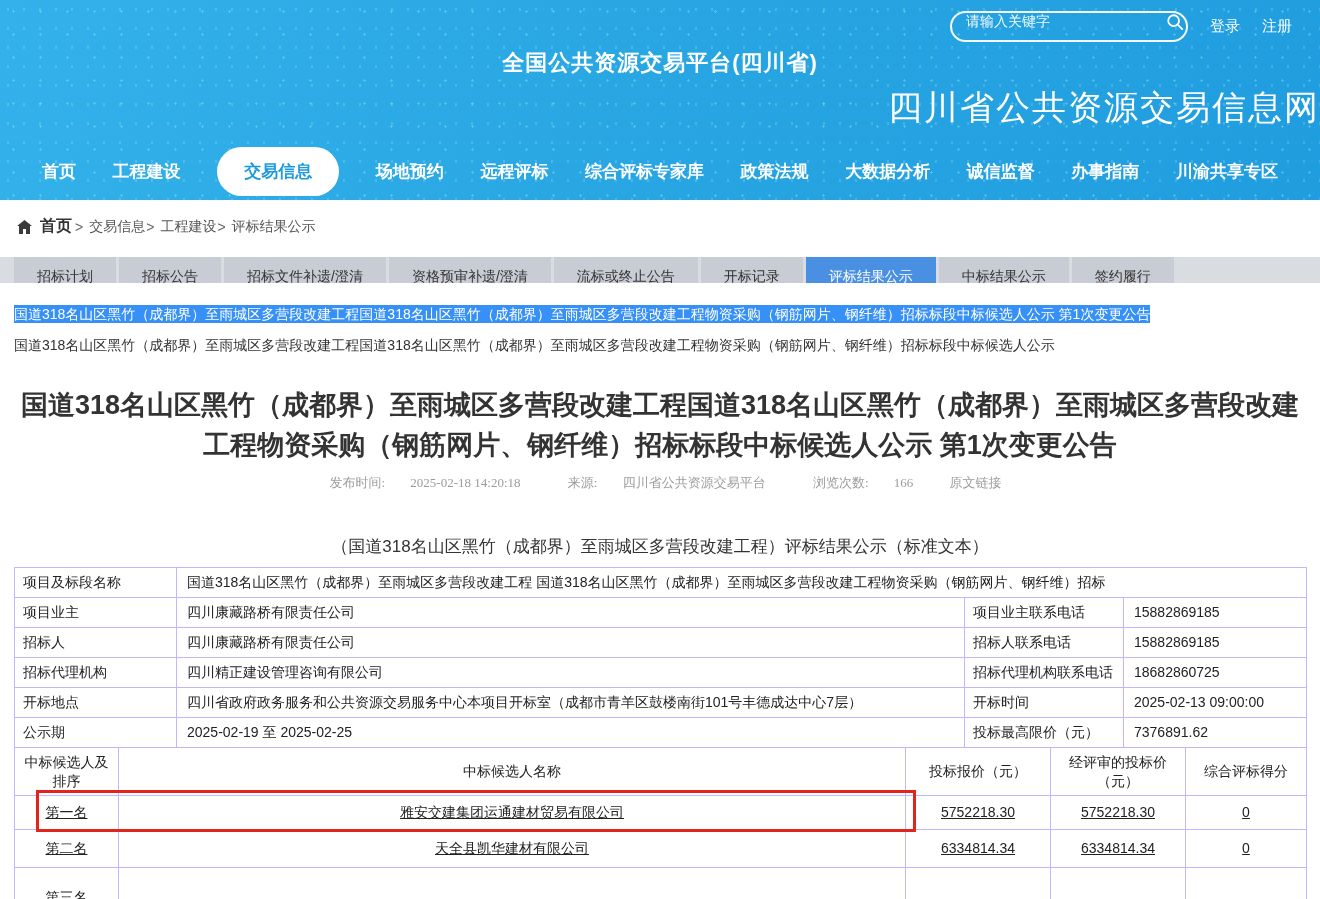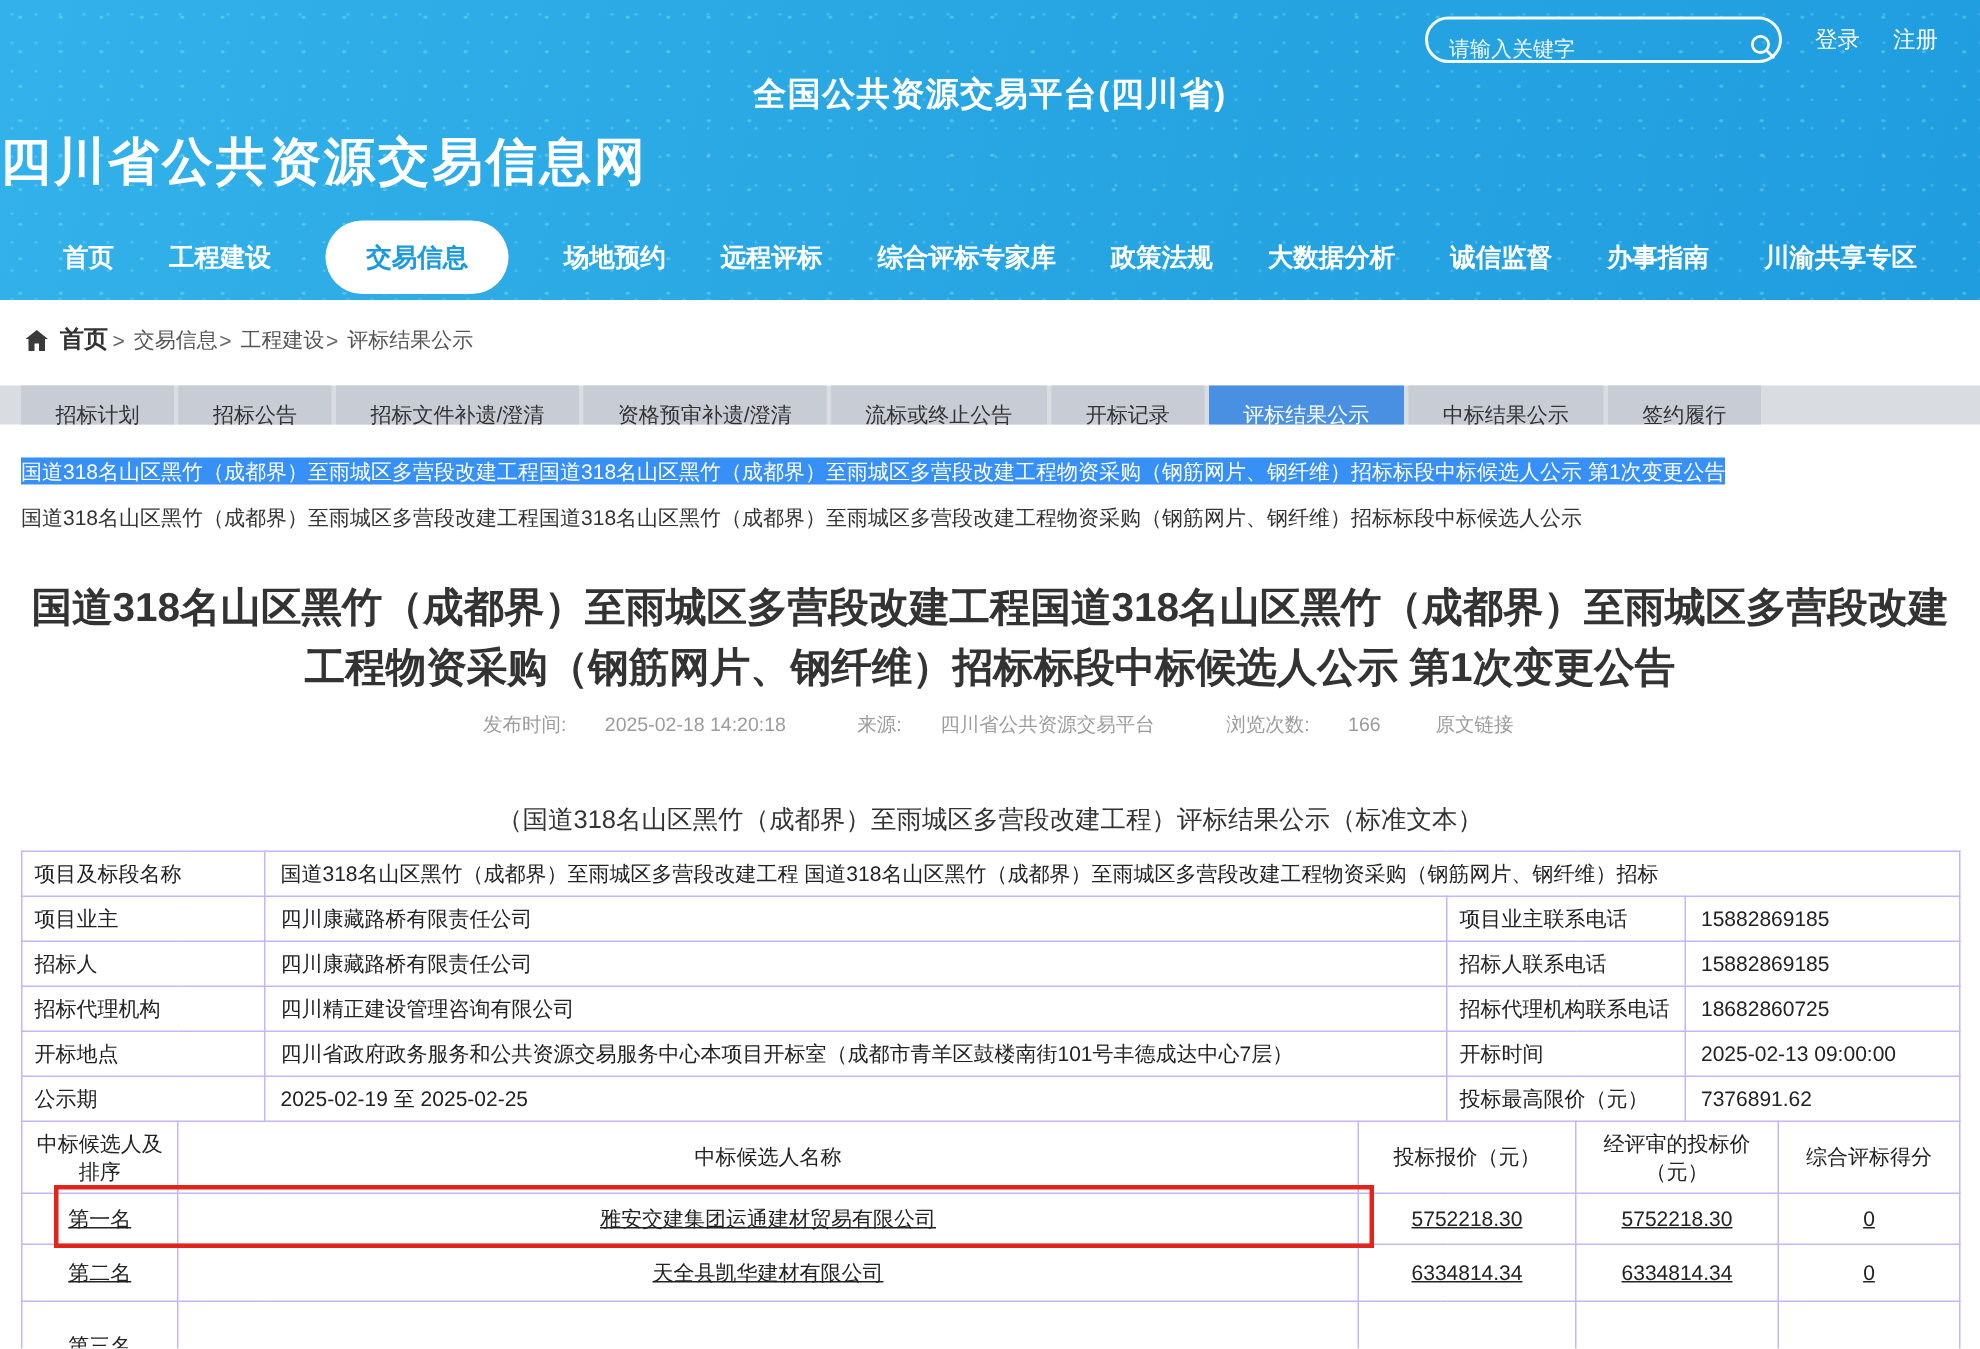--- a/index.html
+++ b/index.html
@@ -11,27 +11,27 @@
     height:200px;
     background-color:#28a7e2;
     background-image:
       radial-gradient(rgba(170,255,225,0.30) 1.3px, transparent 1.4px),
       radial-gradient(rgba(255,255,255,0.16) 1px, transparent 1.1px),
       linear-gradient(105deg,#33b1ea 0%,#27a5e2 55%,#1f9ddf 100%);
     background-size:27px 23px, 16px 19px, 100% 100%;
     color:#fff;
   }
   .topbar{ display:flex; justify-content:flex-end; align-items:center; padding:10px 28px 0 0; height:42px; }
-  .searchbox{ display:flex; align-items:flex-end; border:2px solid rgba(255,255,255,0.95); border-radius:16px; height:31px; width:238px; padding:0 10px 0 14px;gap:19px; }
+  .searchbox{ display:flex; align-items:flex-start; border:2px solid rgba(255,255,255,0.95); border-radius:16px; height:31px; width:238px; padding:0 10px 0 14px;gap:19px; }
   .searchbox input{ flex:1; background:transparent; border:none; outline:none; color:#fff; font-size:14px; }
   .searchbox input::placeholder{ color:rgba(255,255,255,0.95); }
   .search-ico{ width:18px; height:18px; flex:0 0 auto; cursor:pointer; }
   .auth-link{ color:#fff; font-size:15px; margin-left:22px; text-decoration:none; cursor:pointer; }
   .platform-title{ text-align:center; font-size:22px; font-weight:bold; margin-top:6px; letter-spacing:1px; }
-  .site-title{ text-align:left; font-size:34px; font-weight:bold; margin-top:7px; letter-spacing:2px; }
+  .site-title{ text-align:right; font-size:34px; font-weight:normal; margin-top:7px; letter-spacing:2px; }
   .main-nav{ display:flex; justify-content:space-between; align-items:center; padding:0 42px; margin-top:14px; height:52px; }
   .nav-item{ color:#fff; font-size:17px; font-weight:600; cursor:pointer; white-space:nowrap; }
   .nav-item.active{ background:#fff; color:#1b9ade; border-radius:25px; padding:13px 27px; }
 
   
   .breadcrumb{ display:flex; align-items:center; padding:16px 0 15px 16px; font-size:14px; color:#666; }
   .crumb-home{ font-size:16px; font-weight:bold; color:#333; margin:0 2px 0 7px; cursor:pointer; }
   .crumb-sep{ margin:0 6px 0 1px; color:#666; }
   .crumb-item{ color:#555; cursor:pointer; }
 
@@ -40,21 +40,21 @@
   .tab{ background:#c8ccd4; color:#333; font-size:14px; line-height:38px; padding:0 23px; margin-right:3px; cursor:pointer; white-space:nowrap; }
   .tab.active{ background:#4a90e2; color:#fff; }
 
   
   .listing{ margin:21px 14px 0 14px; font-size:14px; line-height:20px; }
   .sel-line{ display:inline; background:#3690f5; color:#fff; padding:1px 0; cursor:pointer; }
   .plain-line{ margin-top:11px; color:#333; cursor:pointer; }
 
   
   .article-title{ margin:30px auto 0; max-width:1300px; text-align:center; font-size:27px; font-weight:bold; color:#333; line-height:40px; }
-  .meta{ margin-top:9px; text-align:center; font-size:13px; color:#9c9c9c; }
+  .meta{ margin-top:9px; text-align:center; font-size:13px; color:#9c9c9c;font-family:Liberation Serif, serif; }
   .meta span{ margin:0 11px; }
   .meta .lnk{ cursor:pointer; }
 
   
   .tbl-caption{ margin-top:43px; text-align:center; font-size:17px; color:#333; }
   .table-wrap{ position:relative; margin:9px 14px 0 14px; width:1292px; }
   table{ border-collapse:collapse; width:1292px; table-layout:fixed; }
   td{ border:1px solid #c4b5fd; font-size:14px; color:#222; padding:3px 8px; vertical-align:middle; line-height:19px; word-break:break-all; }
   tr.info td{ height:30px; }
   td.lbl{ text-align:left; }

